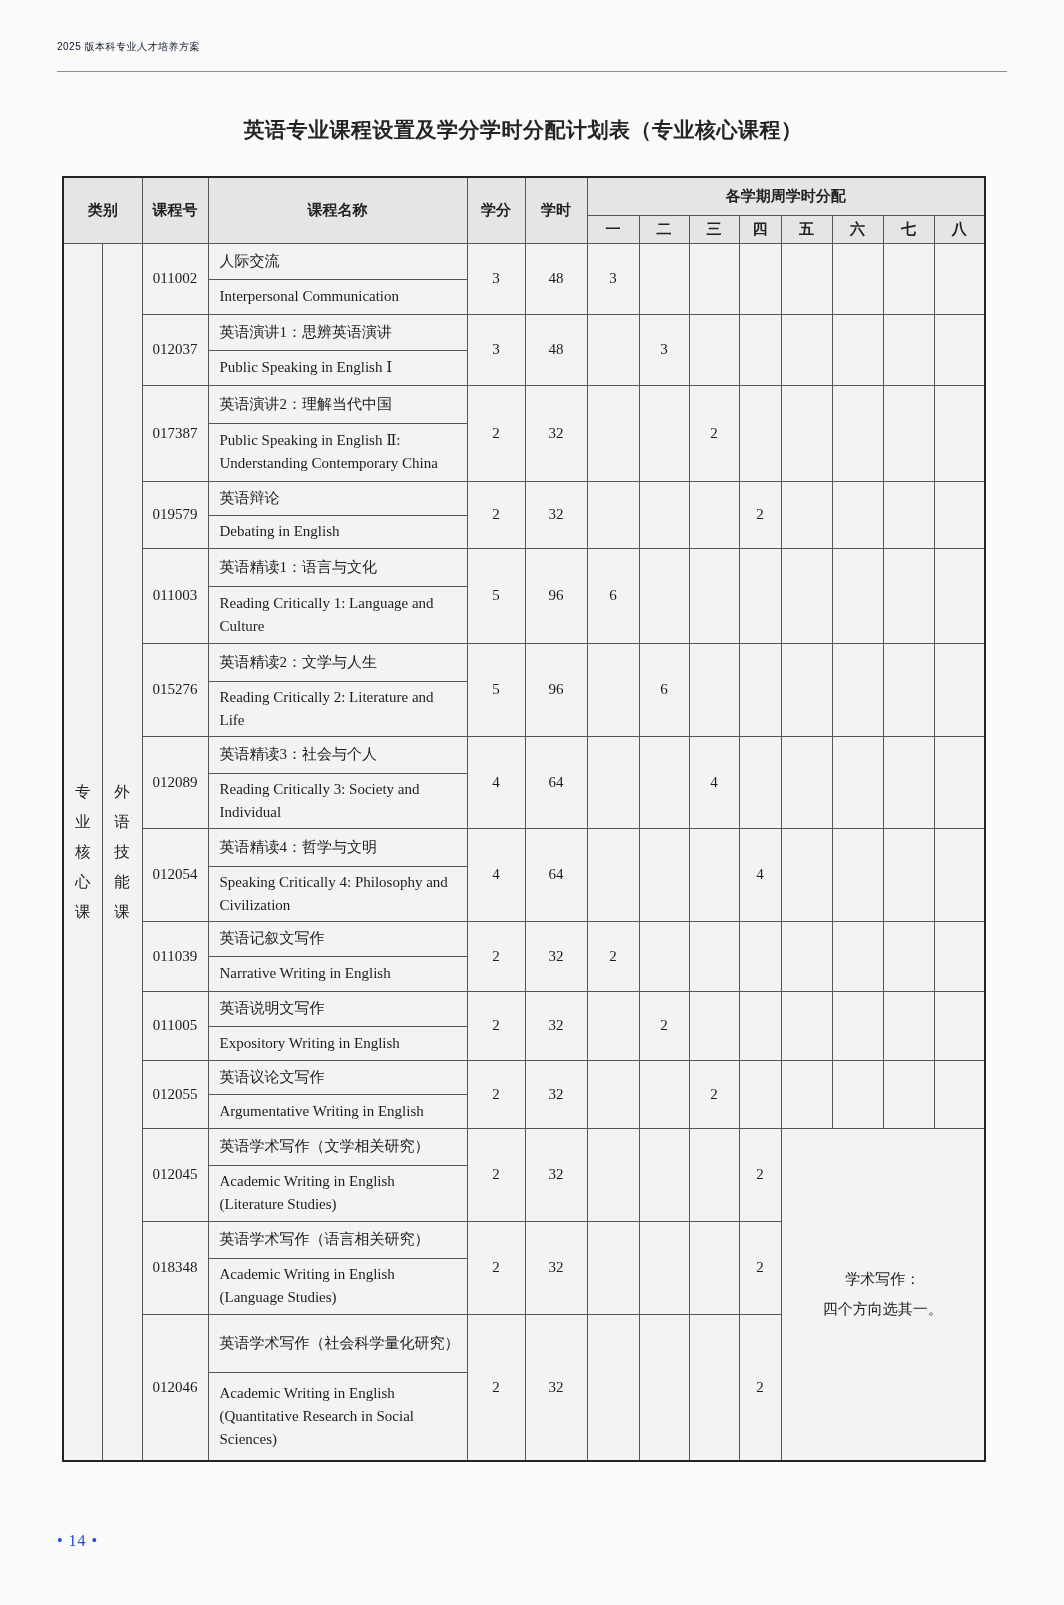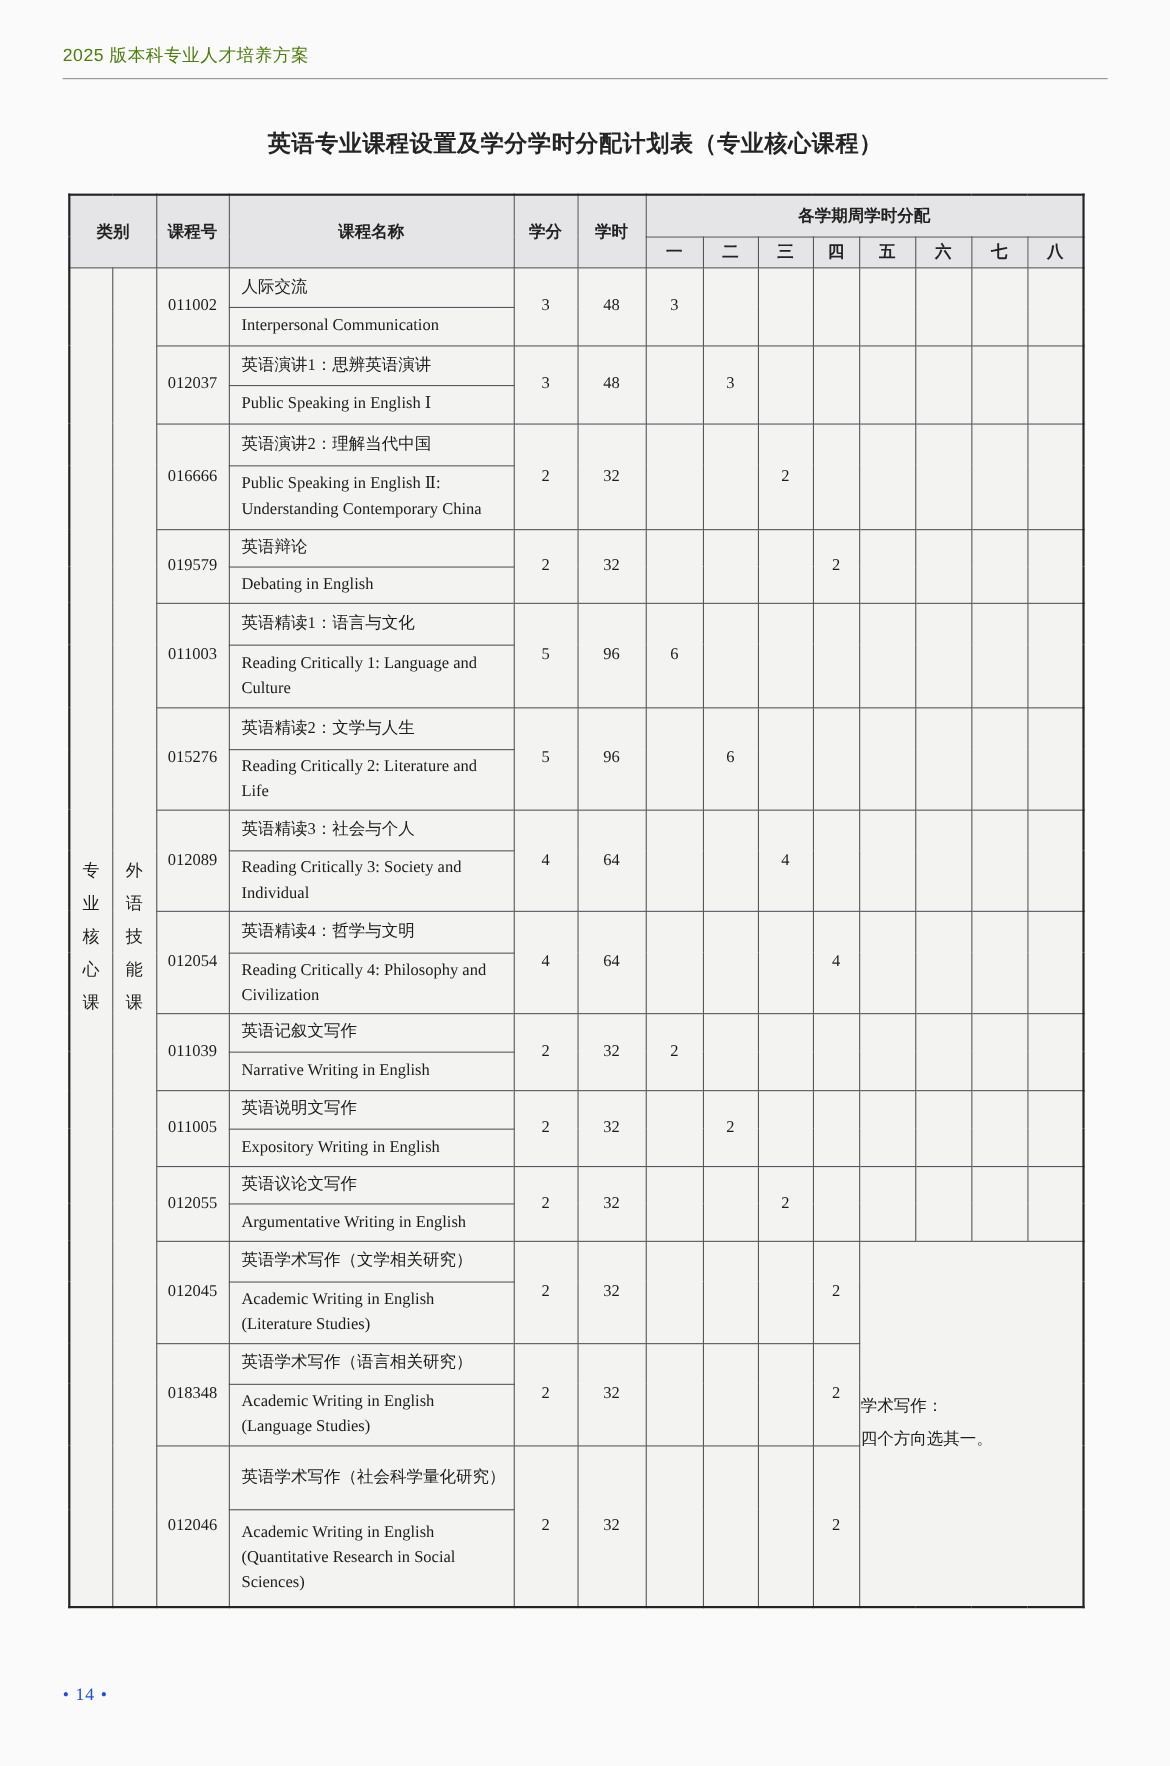--- a/index.html
+++ b/index.html
@@ -5,21 +5,21 @@
   html,body{margin:0;padding:0;}
   body{
     width:1064px;height:1605px;position:relative;
     background:#fafafa;
     font-family:"Liberation Serif","DejaVu Serif",serif;
     color:#1c1c1c;
   }
   .doc-header{
     position:absolute;top:40px;left:57px;
     font-family:"Liberation Sans","DejaVu Sans",sans-serif;
-    font-size:16px;color:#4d7c0f;letter-spacing:.5px;
+    font-size:10px;color:#0f172a;letter-spacing:.5px;
   }
   .header-rule{
     position:absolute;top:71px;left:57px;width:950px;
     border-top:1.5px solid #8f8f8f;height:0;
   }
   .page-title{
     position:absolute;top:116px;left:62px;width:922px;
     text-align:center;
     font-family:"Liberation Sans","DejaVu Sans",sans-serif;
     font-weight:bold;font-size:21px;color:#242424;letter-spacing:.5px;
@@ -44,21 +44,21 @@
     background:#f3f3f2;font-size:15px;color:#1c1c1c;
     vertical-align:middle;
   }
   tr.h1{height:38px;}
   tr.h2{height:28px;}
   .c-num,.c-val,.c-sem{text-align:center;}
   .c-cn,.c-en{text-align:left;padding:3px 6px 3px 11px;line-height:23px;margin-left:12px;}
   .cat-cell{text-align:center;}
   .cat-cell .vtext{white-space:pre-line;line-height:30px;font-size:15.5px;}
   .note-cell{
-    white-space:pre-line;line-height:30px;font-size:16px;
+    text-align:center;white-space:pre-line;line-height:30px;font-size:16px;
   }
   .page-footer{
     position:absolute;top:1532px;left:57px;
     font-size:16px;color:#1d4ed8;letter-spacing:1px;
   }
 </style>
 </head>
 <body>
 
 <div class="doc-header">2025 版本科专业人才培养方案</div>
@@ -145,21 +145,21 @@
         <td class="c-sem" rowspan="2"></td>
         <td class="c-sem" rowspan="2"></td>
         <td class="c-sem" rowspan="2"></td>
         <td class="c-sem" rowspan="2"></td>
         <td class="c-sem" rowspan="2"></td>
       </tr>
       <tr style="height: 35px;">
         <td class="c-en">Public Speaking in English Ⅰ</td>
       </tr>
       <tr style="height: 38px;">
-        <td class="c-num" rowspan="2">016666</td>
+        <td class="c-num" rowspan="2">017387</td>
         <td class="c-cn">英语演讲2：理解当代中国</td>
         <td class="c-val" rowspan="2">2</td>
         <td class="c-val" rowspan="2">32</td>
         <td class="c-sem" rowspan="2"></td>
         <td class="c-sem" rowspan="2"></td>
         <td class="c-sem" rowspan="2">2</td>
         <td class="c-sem" rowspan="2"></td>
         <td class="c-sem" rowspan="2"></td>
         <td class="c-sem" rowspan="2"></td>
         <td class="c-sem" rowspan="2"></td>
@@ -244,21 +244,21 @@
         <td class="c-sem" rowspan="2"></td>
         <td class="c-sem" rowspan="2"></td>
         <td class="c-sem" rowspan="2"></td>
         <td class="c-sem" rowspan="2">4</td>
         <td class="c-sem" rowspan="2"></td>
         <td class="c-sem" rowspan="2"></td>
         <td class="c-sem" rowspan="2"></td>
         <td class="c-sem" rowspan="2"></td>
       </tr>
       <tr style="height: 55px;">
-        <td class="c-en">Reading Critically 4: Philosophy and Civilization</td>
+        <td class="c-en">Speaking Critically 4: Philosophy and Civilization</td>
       </tr>
       <tr style="height: 35px;">
         <td class="c-num" rowspan="2">011039</td>
         <td class="c-cn">英语记叙文写作</td>
         <td class="c-val" rowspan="2">2</td>
         <td class="c-val" rowspan="2">32</td>
         <td class="c-sem" rowspan="2">2</td>
         <td class="c-sem" rowspan="2"></td>
         <td class="c-sem" rowspan="2"></td>
         <td class="c-sem" rowspan="2"></td>

